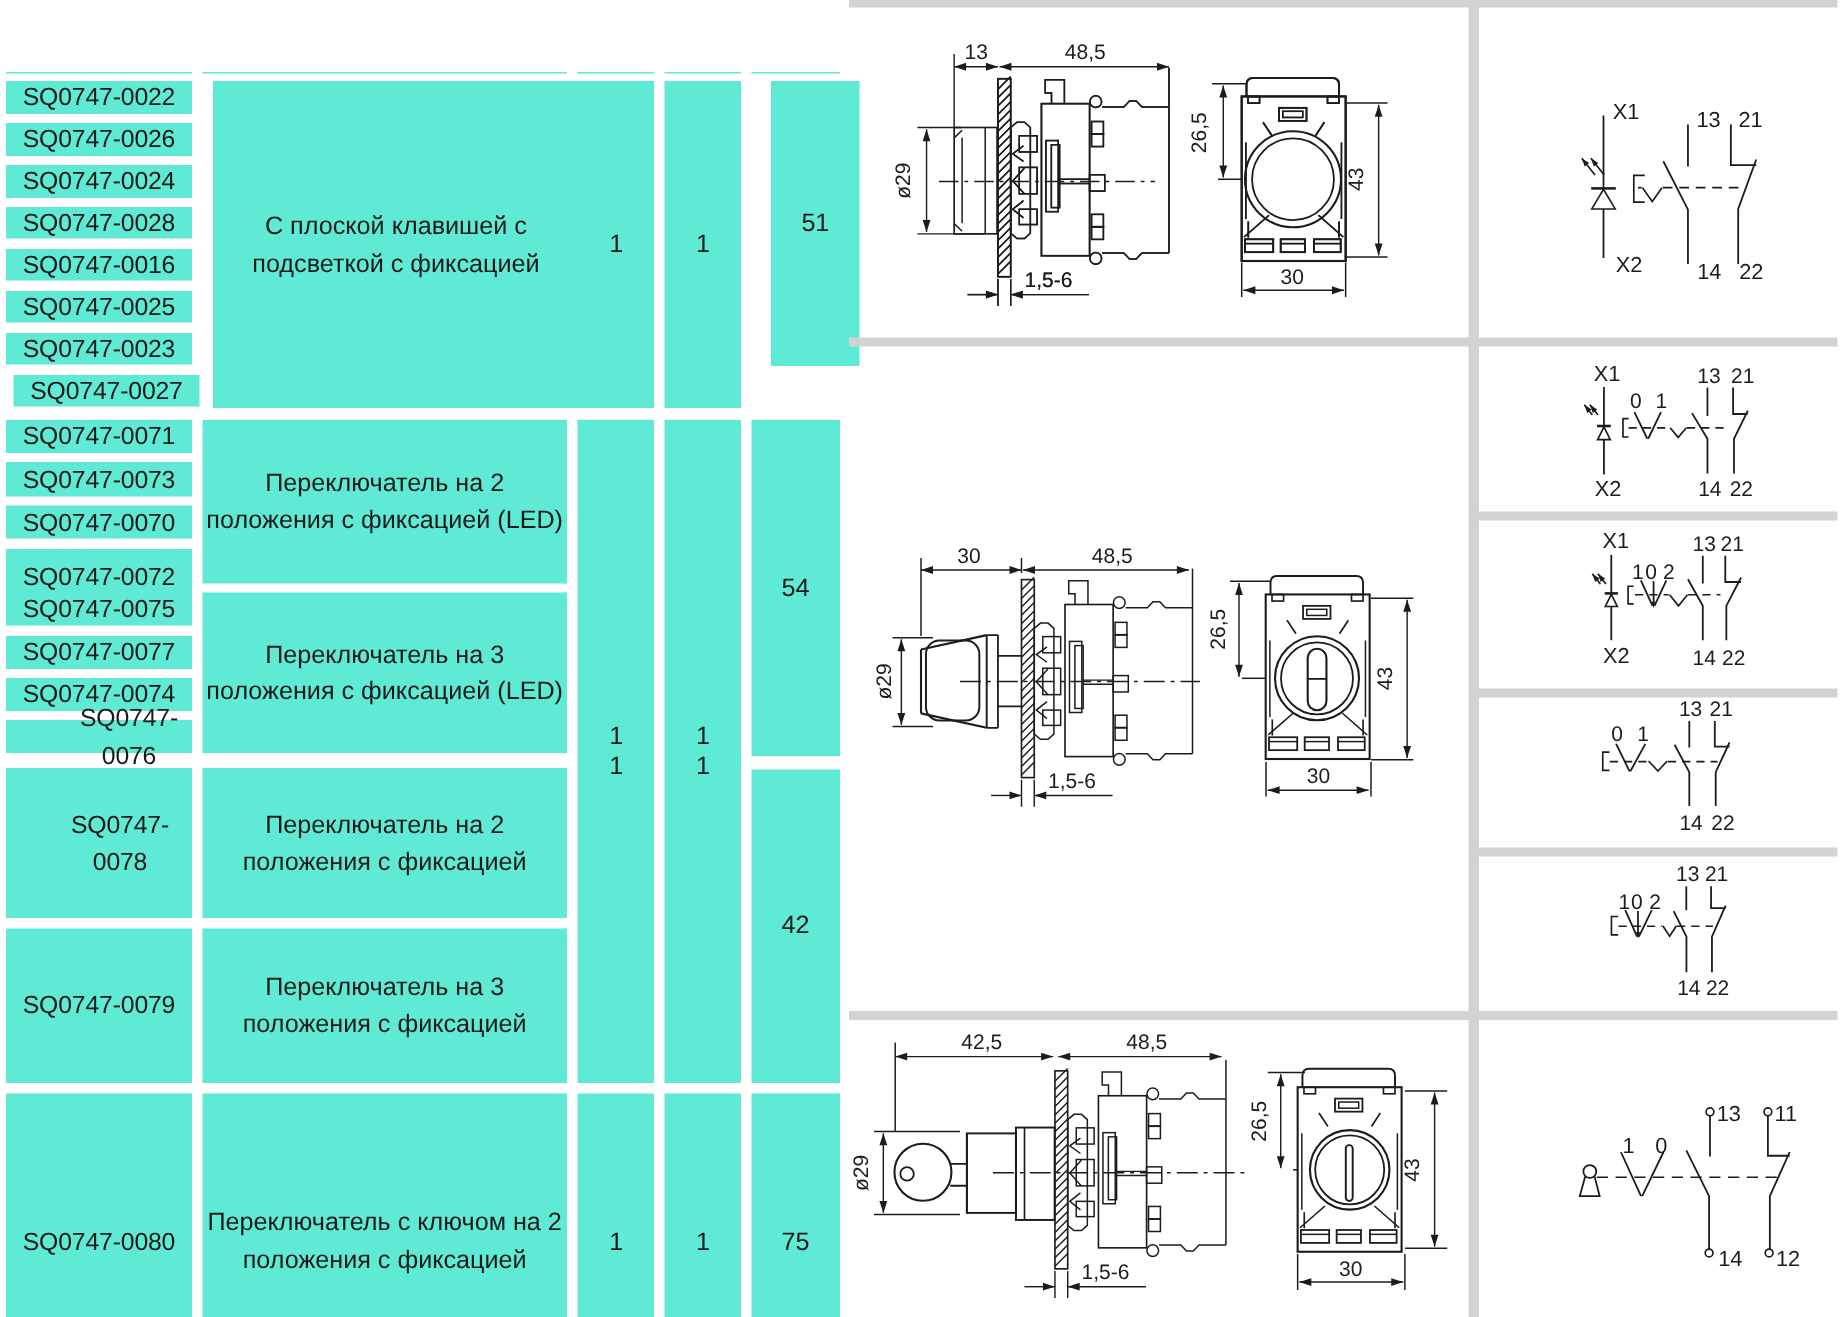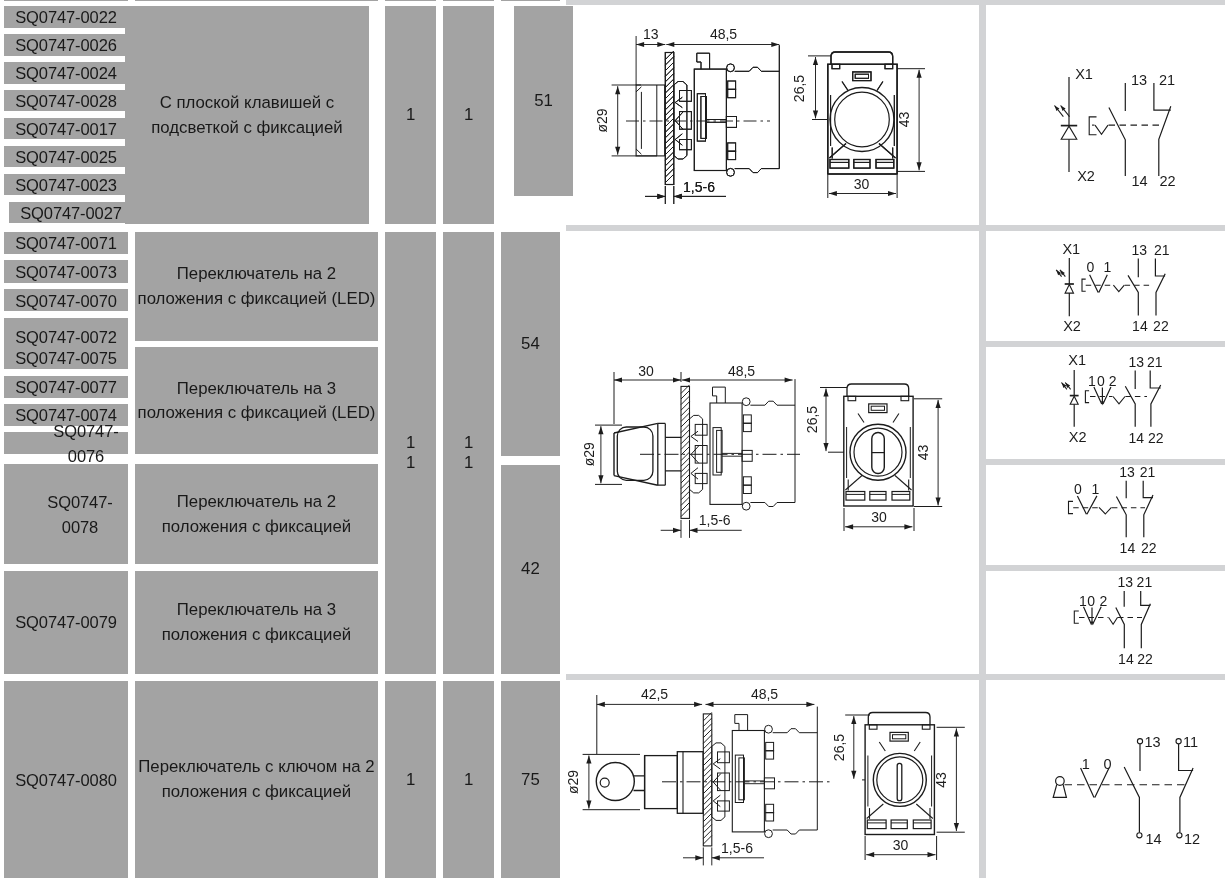--- a/index.html
+++ b/index.html
@@ -1,43 +1,43 @@
 <!DOCTYPE html>
 <html><head><meta charset="utf-8">
 <style>
 html,body{margin:0;padding:0;}
 body{width:1231px;height:878px;position:relative;background:#fff;overflow:hidden;
  font-family:"Liberation Sans",sans-serif;}
-.c{position:absolute;background:#a3a3a3;display:flex;align-items:center;justify-content:center;
- text-align:center;color:#191919;font-size:16.8px;line-height:24.5px;box-sizing:border-box;padding-top:1px;}
+.c{position:absolute;background:#5eead4;display:flex;align-items:center;justify-content:center;
+ text-align:center;color:#191919;font-size:16.8px;line-height:24.5px;box-sizing:border-box;padding-top:1px;margin-top:48px;}
 .k{font-size:16.5px;letter-spacing:-0.1px;}
 .sep{position:absolute;background:#d2d3d5;}
 svg{position:absolute;left:0;top:0;}
 svg text{fill:#1c1c1c;}
 </style></head><body>
 <div class="c k" style="left:4px;top:6.0px;width:124px;height:21.7px;">SQ0747-0022</div>
 <div class="c k" style="left:4px;top:33.9px;width:124px;height:21.7px;">SQ0747-0026</div>
 <div class="c k" style="left:4px;top:61.9px;width:124px;height:21.7px;">SQ0747-0024</div>
 <div class="c k" style="left:4px;top:89.8px;width:124px;height:21.7px;">SQ0747-0028</div>
-<div class="c k" style="left:4px;top:117.7px;width:124px;height:21.7px;">SQ0747-0017</div>
+<div class="c k" style="left:4px;top:117.7px;width:124px;height:21.7px;">SQ0747-0016</div>
 <div class="c k" style="left:4px;top:145.7px;width:124px;height:21.7px;">SQ0747-0025</div>
 <div class="c k" style="left:4px;top:173.6px;width:124px;height:21.7px;">SQ0747-0023</div>
 <div class="c k" style="left:9px;top:201.5px;width:124px;height:21.7px;">SQ0747-0027</div>
 <div class="c k" style="left:4px;top:231.5px;width:124px;height:22.3px;">SQ0747-0071</div>
 <div class="c k" style="left:4px;top:260.3px;width:124px;height:22.3px;">SQ0747-0073</div>
 <div class="c k" style="left:4px;top:289.1px;width:124px;height:22.3px;text-align:center;">SQ0747-0070</div>
 <div class="c k" style="left:4px;top:317.9px;width:124px;height:38px;">SQ0747-0072</div>
 <div class="c k" style="left:4px;top:347.2px;width:124px;height:22.1px;">SQ0747-0075</div>
 <div class="c k" style="left:4px;top:375.6px;width:124px;height:22.1px;">SQ0747-0077</div>
 <div class="c k" style="left:4px;top:404.0px;width:124px;height:22.1px;text-align:center;">SQ0747-0074</div>
 <div class="c k" style="left:4px;top:432.4px;width:124px;height:22.1px;padding-left:40px;">SQ0747-0076</div>
 <div class="c k" style="left:4px;top:464.0px;width:124px;height:100.3px;padding-left:28px;">SQ0747-0078</div>
 <div class="c k" style="left:4px;top:570.8px;width:124px;height:102.9px;">SQ0747-0079</div>
 <div class="c k" style="left:4px;top:680.5px;width:124px;height:197.5px;">SQ0747-0080</div>
-<div class="c" style="left:125px;top:6px;width:243.9px;height:218px;">С плоской клавишей с<br>подсветкой с фиксацией</div>
+<div class="c" style="left:142px;top:6px;width:243.9px;height:218px;">С плоской клавишей с<br>подсветкой с фиксацией</div>
 <div class="c" style="left:134.5px;top:231.5px;width:243.9px;height:109.2px;">Переключатель на 2<br>положения с фиксацией (LED)</div>
 <div class="c" style="left:134.5px;top:347.2px;width:243.9px;height:107.2px;">Переключатель на 3<br>положения с фиксацией (LED)</div>
 <div class="c" style="left:134.5px;top:464.0px;width:243.9px;height:100.3px;">Переключатель на 2<br>положения с фиксацией</div>
 <div class="c" style="left:134.5px;top:570.8px;width:243.9px;height:102.9px;">Переключатель на 3<br>положения с фиксацией</div>
 <div class="c" style="left:134.5px;top:680.5px;width:243.9px;height:197.5px;">Переключатель с ключом на 2<br>положения с фиксацией</div>
 <div class="c" style="left:385.2px;top:6px;width:51.2px;height:218px;">1</div>
 <div class="c" style="left:385.2px;top:231.5px;width:51.2px;height:442.2px;line-height:20.5px;">1<br>1</div>
 <div class="c" style="left:385.2px;top:680.5px;width:51.2px;height:197.5px;">1</div>
 <div class="c" style="left:443.2px;top:6px;width:51.1px;height:218px;">1</div>
 <div class="c" style="left:443.2px;top:231.5px;width:51.1px;height:442.2px;line-height:20.5px;">1<br>1</div>

